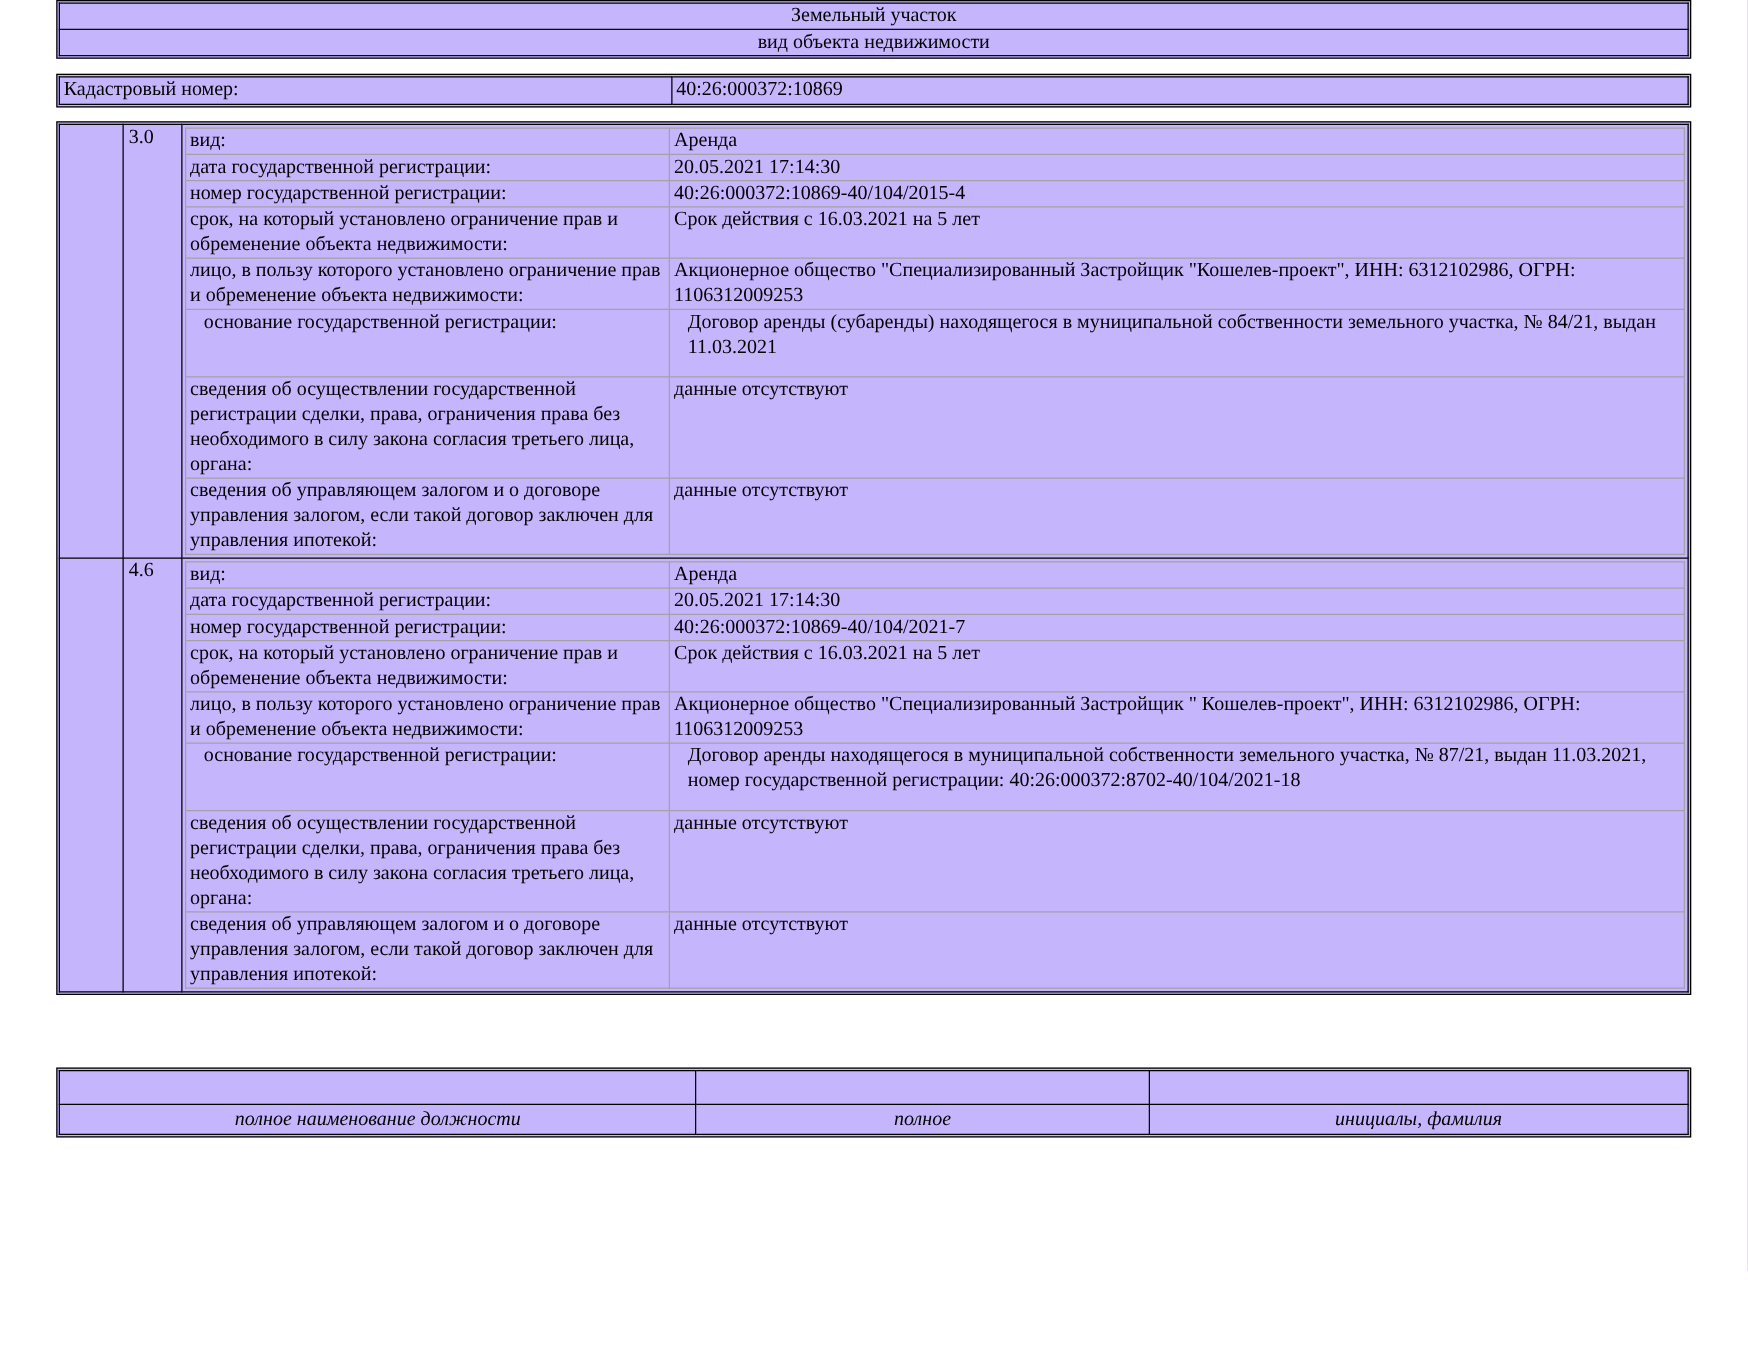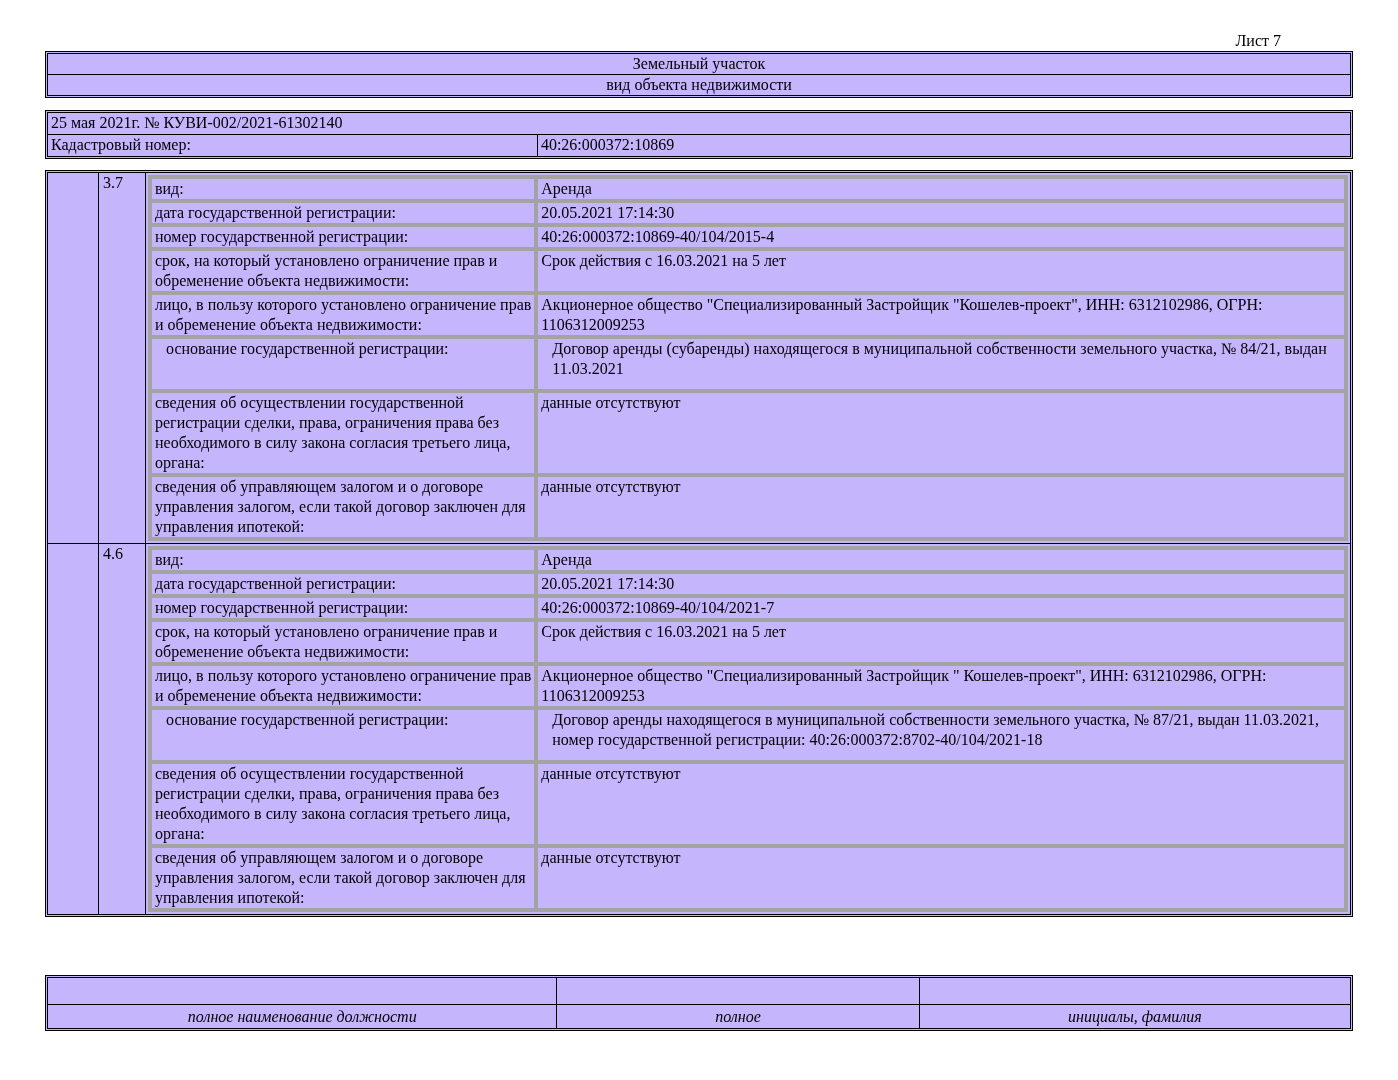--- a/index.html
+++ b/index.html
@@ -32,40 +32,39 @@
   .header-table .c3 { width: 22.5%; }
   .header-table .c4 { width: 27%; }
 
   .meta-table td { height: 22px; }
   .meta-table .meta-label { width: 37.6%; }
 
   .main-table > tbody > tr > td { padding: 2px; }
   .main-table .blank-col { width: 51px; }
   .main-table .num-col { width: 47px; padding: 0 0 0 4px; }
   .inner-table { width: 100%; border-collapse: collapse; }
-  .inner-table td { border: 4px solid #a3a3a3; padding: 0 3px; vertical-align: top; }
+  .inner-table td { border: 1px solid #a3a3a3; padding: 0 3px; vertical-align: top; }
   .inner-table .lbl { width: 32.3%; }
   .inner-table tr.tall td { height: 54px; padding-left: 14px; }
   .inner-table tr.xtall td { height: 81px; }
   .inner-table tr.mtall td { height: 60px; }
 
   .sig-table .empty-row td { height: 27px; }
   .sig-table .label-row td { text-align: center; height: 24px; vertical-align: middle; font-style: italic; }
   .sig-table .s1 { width: 39.1%; }
   .sig-table .s2 { width: 27.8%; }
   .sig-table .s3 { width: 33.1%; }
 
   .stamp { margin-top: 8px; text-align: center; }
 </style>
 </head>
 <body>
 
 <div class="page">
 
-  <div class="sheet-label">Лист 7</div>
 
   <div class="frame">
     <table class="title-table">
       <tbody>
           <tr>
             <td>Земельный участок</td>
           </tr>
       <tr>
             <td>вид объекта недвижимости</td>
           </tr>
@@ -74,39 +73,36 @@
   </div>
 
   <div class="gap5"></div>
 
 
   <div class="gap7"></div>
 
   <div class="frame">
     <table class="meta-table">
       <tbody>
-          <tr>
-        <td colspan="2">25 мая 2021г. № КУВИ-002/2021-61302140</td>
-      </tr>
       <tr>
         <td class="meta-label">Кадастровый номер:</td>
         <td>40:26:000372:10869</td>
       </tr>
     </tbody>
       </table>
   </div>
 
   <div class="gap11"></div>
 
   <div class="frame">
     <table class="main-table">
       <tbody>
         <tr>
           <td class="blank-col"></td>
-          <td class="num-col">3.7</td>
+          <td class="num-col">3.0</td>
           <td>
             <table class="inner-table">
               <tbody>
                   <tr>
                 <td class="lbl">вид:</td>
                 <td>Аренда</td>
               </tr>
               <tr>
                 <td class="lbl">дата государственной регистрации:</td>
                 <td>20.05.2021 17:14:30</td>

